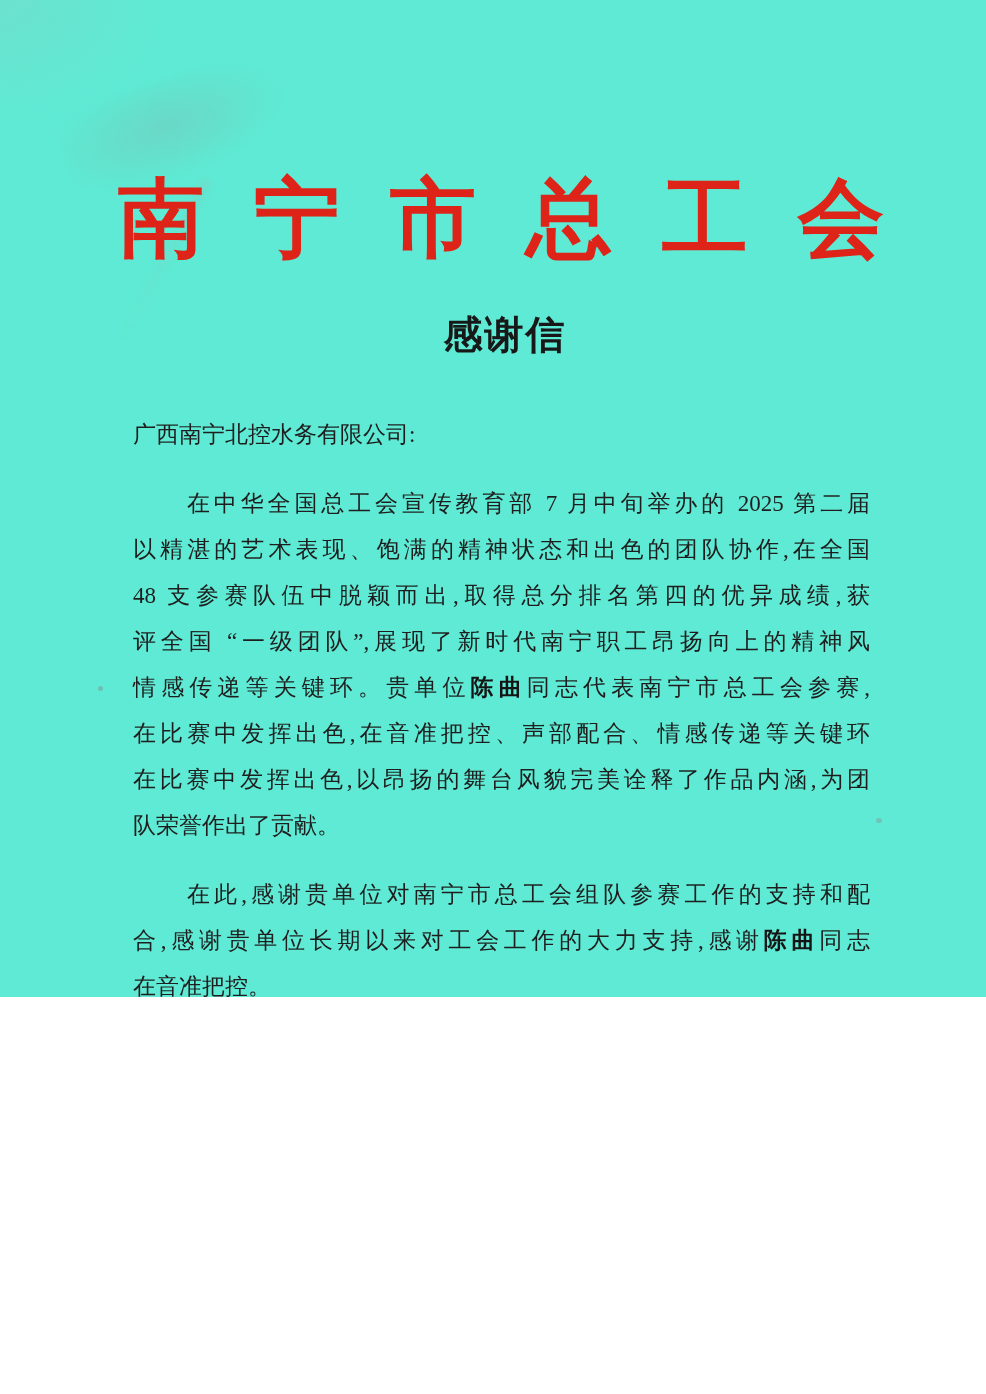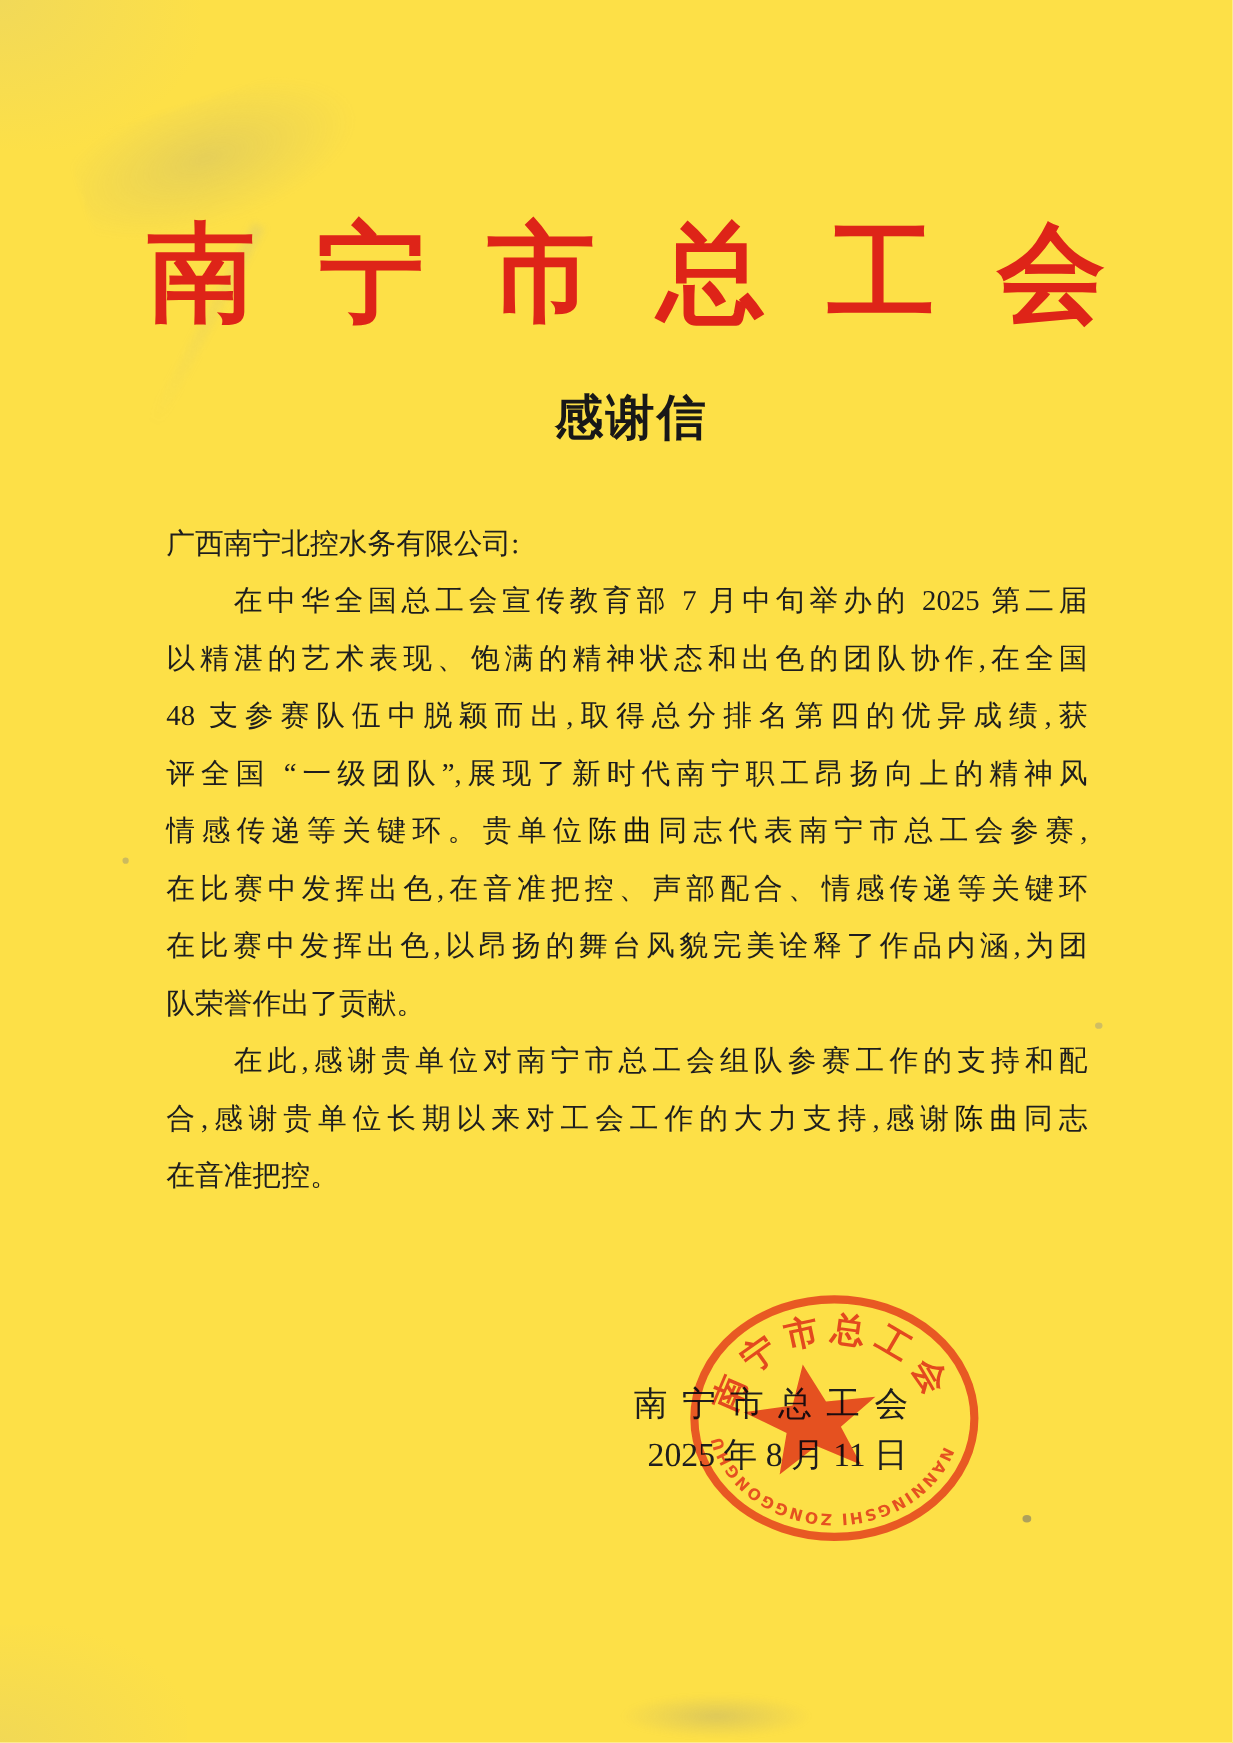--- a/index.html
+++ b/index.html
@@ -1,19 +1,19 @@
 <!DOCTYPE html>
 <html><head>
 <meta charset="utf-8">
 <style>
   html,body{margin:0;padding:0;}
   .page{
     position:relative;
-    width:986px;height:1394px;
-    background:#fde047;
+    width:986px;height:997px;
+    background:#5eead4;
     overflow:hidden;
     font-family:"Liberation Serif","DejaVu Serif",serif;
   }
   
   .fold-shadow{
     position:absolute;left:62px;top:78px;width:230px;height:100px;
     background:radial-gradient(ellipse at 45% 45%, rgba(150,150,150,.22), rgba(150,150,150,0) 70%);
     transform:rotate(-18deg);filter:blur(2px);
   }
   .crease{
@@ -55,22 +55,22 @@
     color:#181818;
   }
 
   
   .body-text{
     position:absolute;left:133px;top:412px;width:737px;
     font-size:23px;color:#1e1e1e;
   }
   .body-text .line{height:46px;line-height:46px;text-align:justify;white-space:normal;}
   .body-text .line.fill{text-align-last:justify;}
-  .body-text .line.indent{text-indent:54px;}
-  .body-text .b{font-weight:normal;color:#141414;}
+  .body-text .line.indent{text-indent:54px;margin-top:23px;}
+  .body-text .b{font-weight:bold;color:#141414;}
 
   
   .sig-org{
     position:absolute;left:507px;top:1107px;
     font-size:27px;line-height:32px;letter-spacing:11.5px;
     white-space:nowrap;color:#1e1e1e;
   }
   .sig-date{
     position:absolute;left:518px;top:1148px;
     font-size:27px;line-height:32px;white-space:nowrap;color:#1e1e1e;

